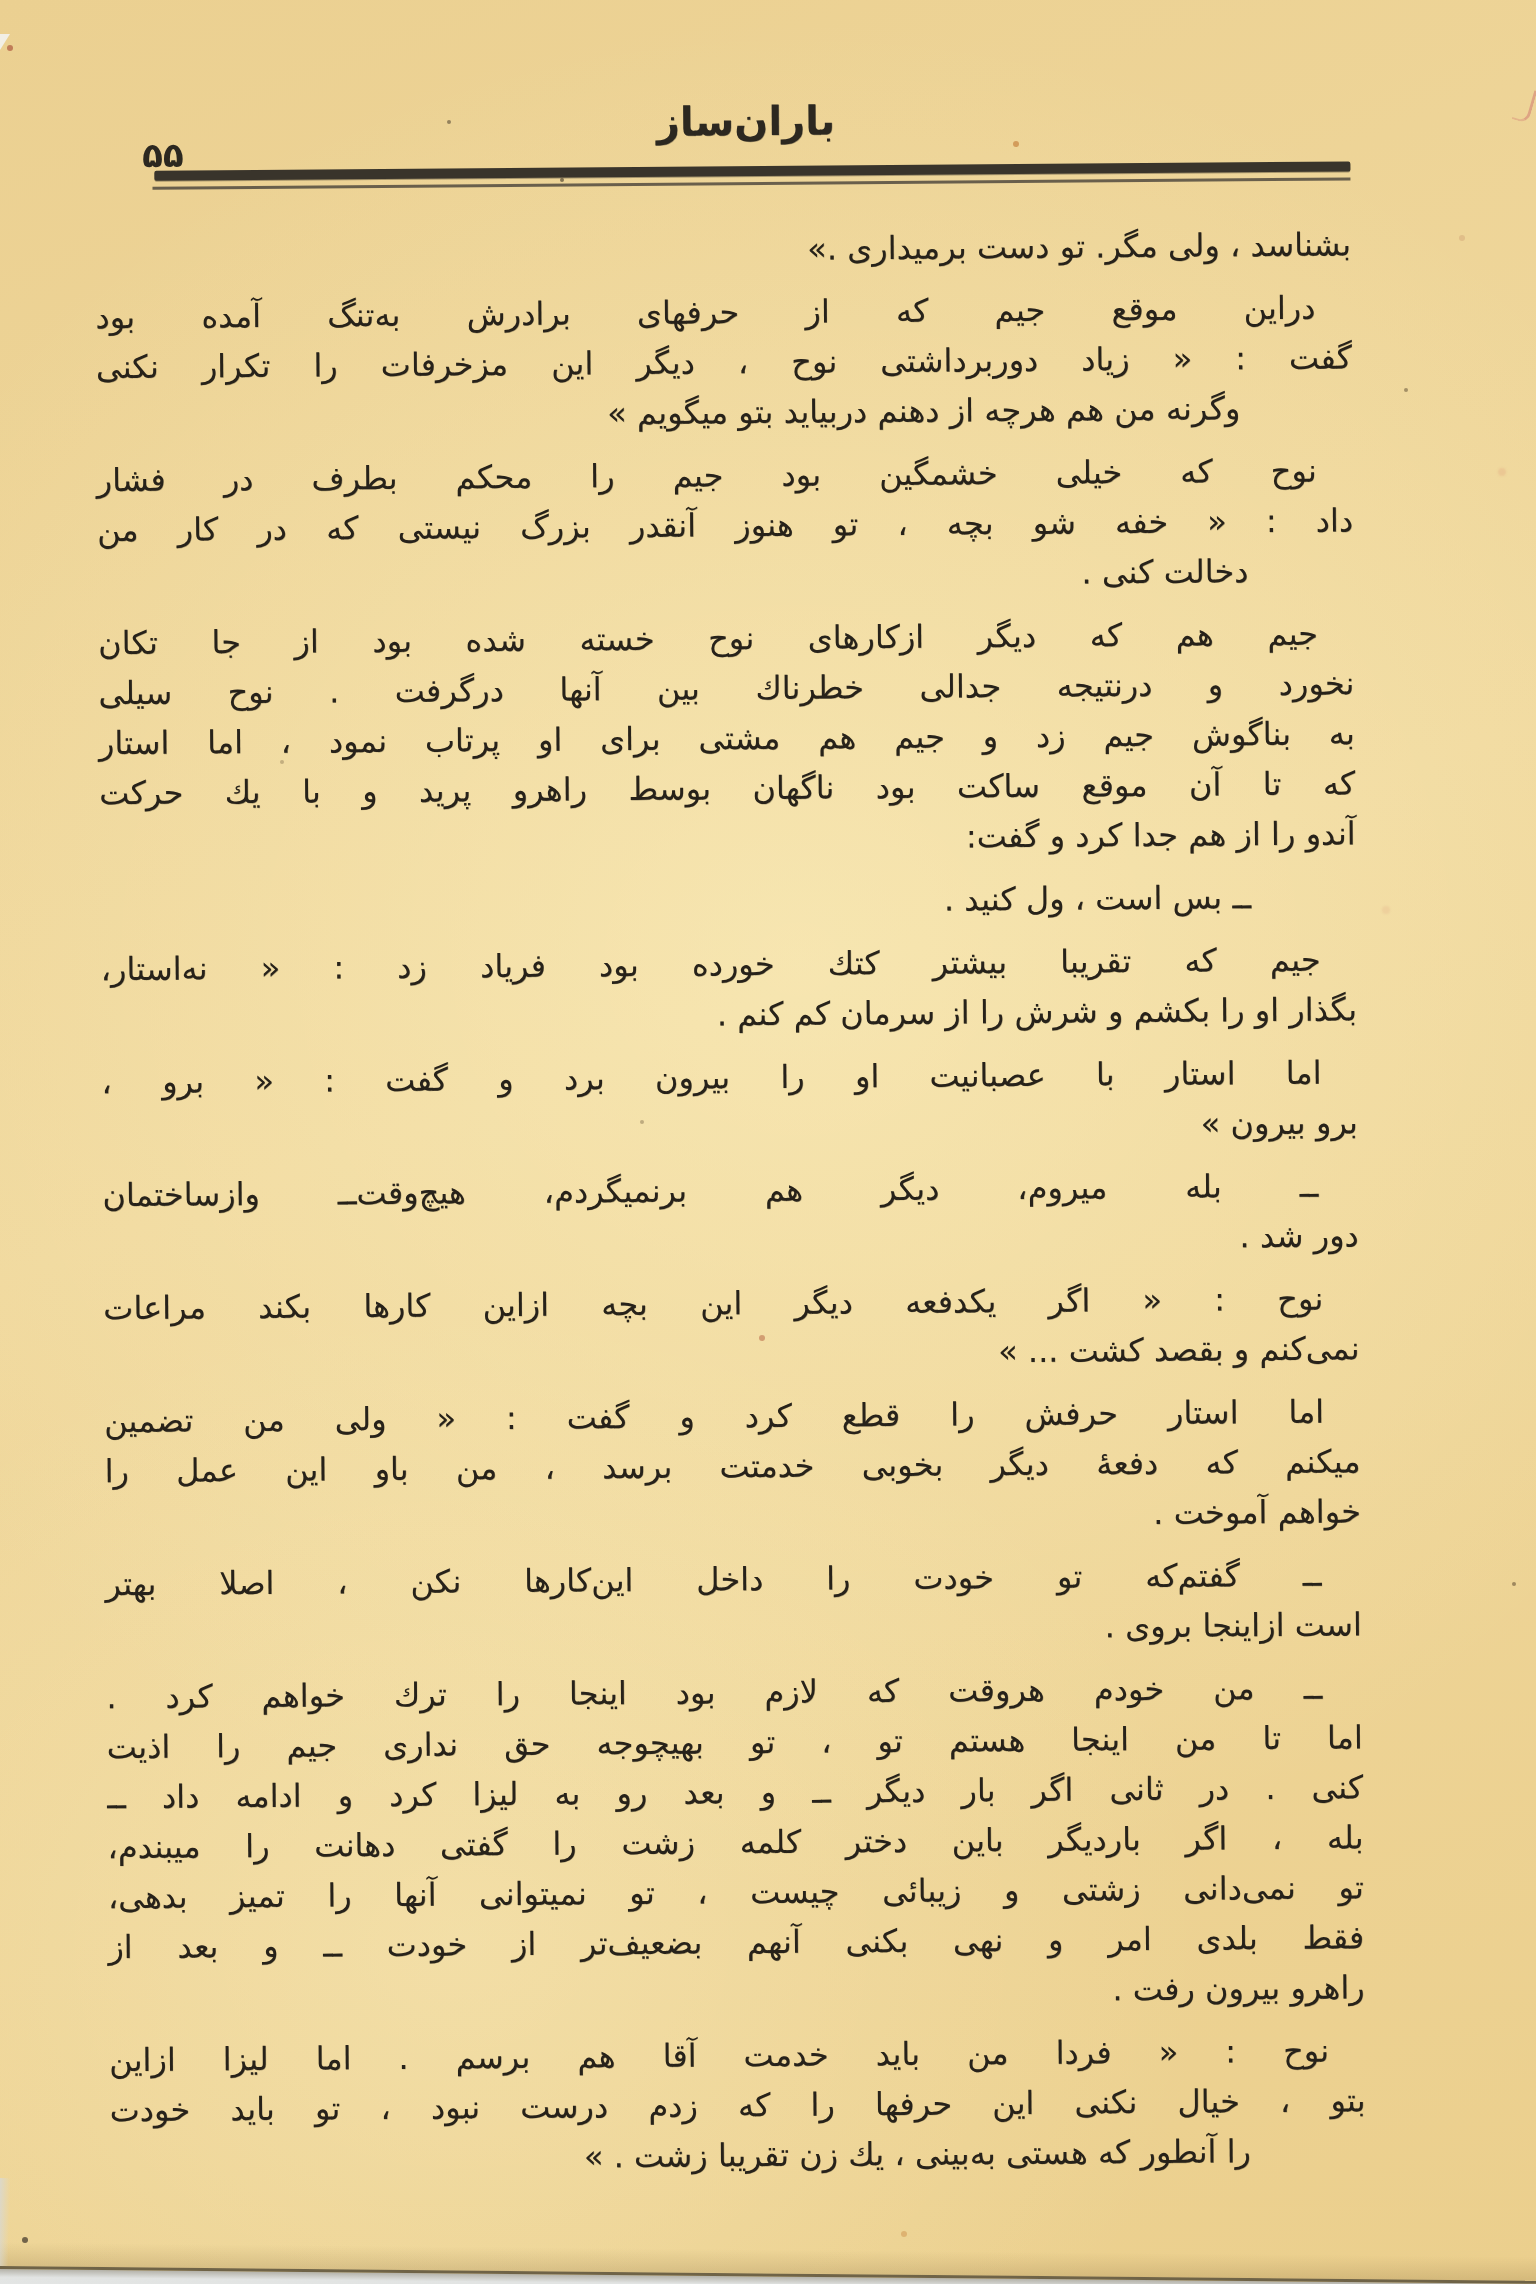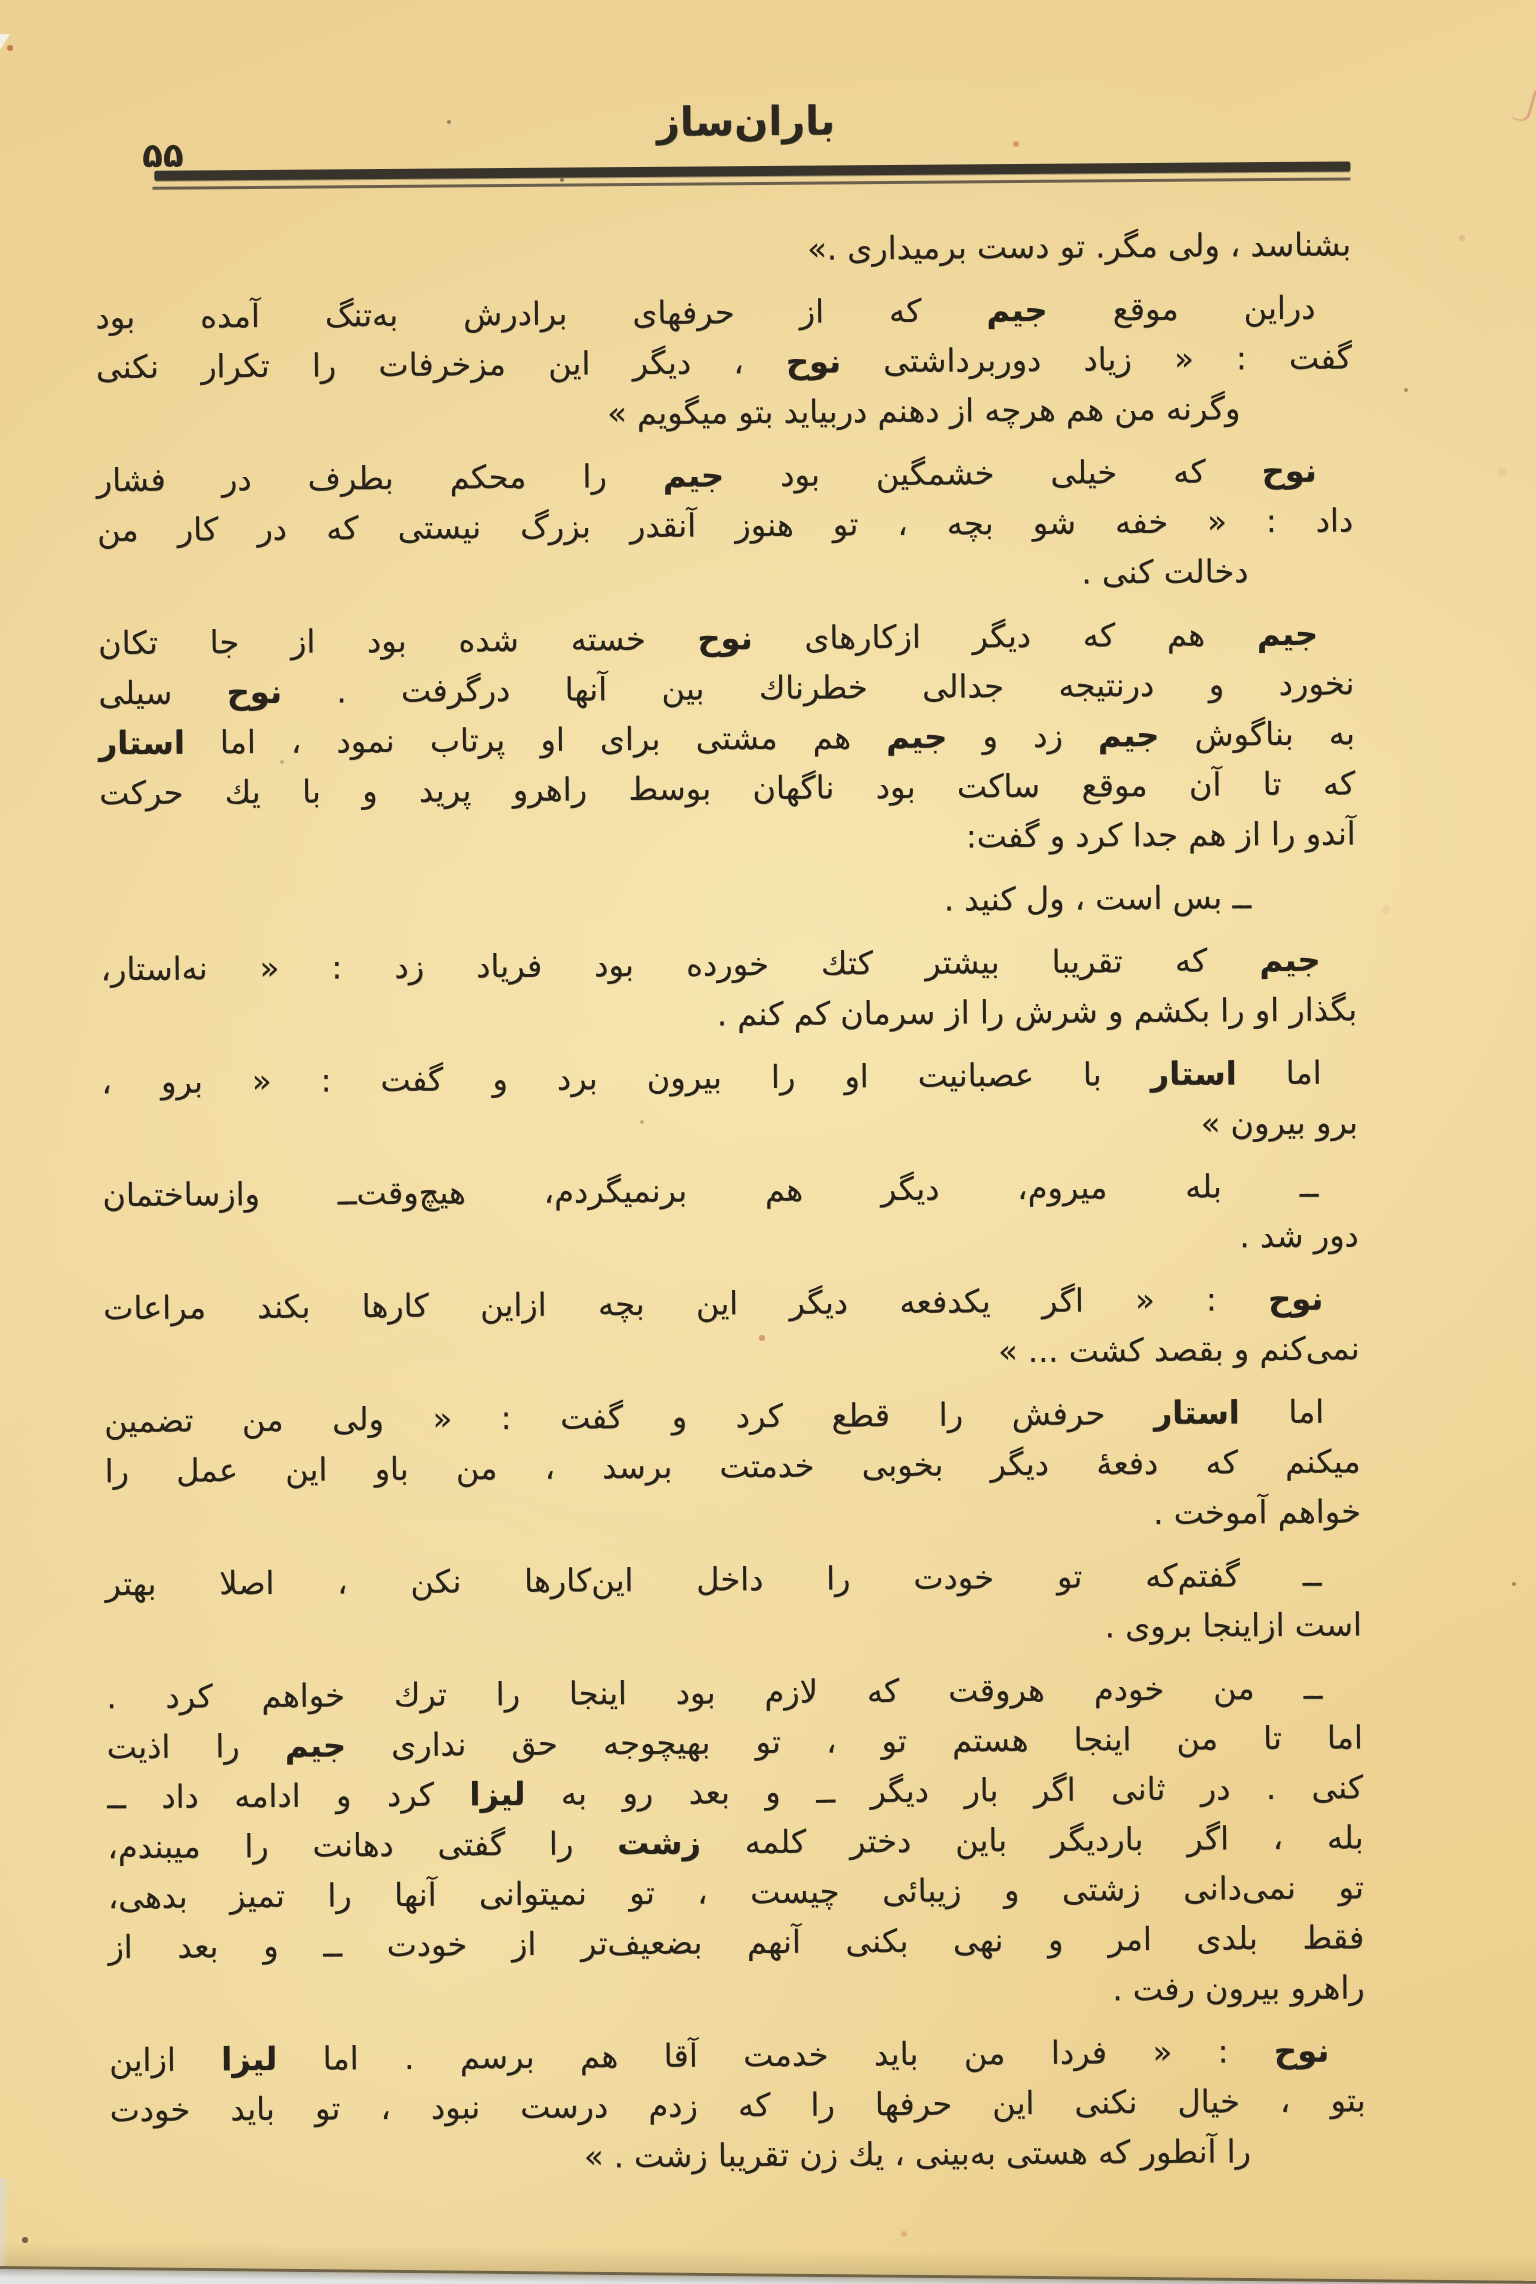--- a/index.html
+++ b/index.html
@@ -32,21 +32,21 @@
   .bodytext{
     position:absolute;top:224px;left:102px;width:1256px;
     direction:rtl;unicode-bidi:embed;
     font-size:32px;color:#27221a;
     text-shadow:0.4px 0.4px 0 rgba(40,33,20,.35);
   }
   .line{line-height:50px;}
   .line.j,.line.first{text-align:justify;text-align-last:justify;}
   .line.last{text-align:start;}
   .line.gap{margin-top:13px;}
-  .b{font-weight:700;}
+  .b{font-weight:400;}
   
   .specks{
     position:absolute;left:0;top:0;width:4px;height:4px;border-radius:50%;background:transparent;pointer-events:none;
     box-shadow:
       8px 46px 0 1px rgba(150,40,30,.50),
       1014px 142px 0 1px rgba(190,110,40,.55),
       560px 178px 0 0 rgba(60,50,35,.60),
       447px 120px 0 0 rgba(60,50,35,.50),
       1404px 388px 0 0 rgba(70,55,35,.45),
       1500px 470px 2px 2px rgba(225,170,130,.35),

